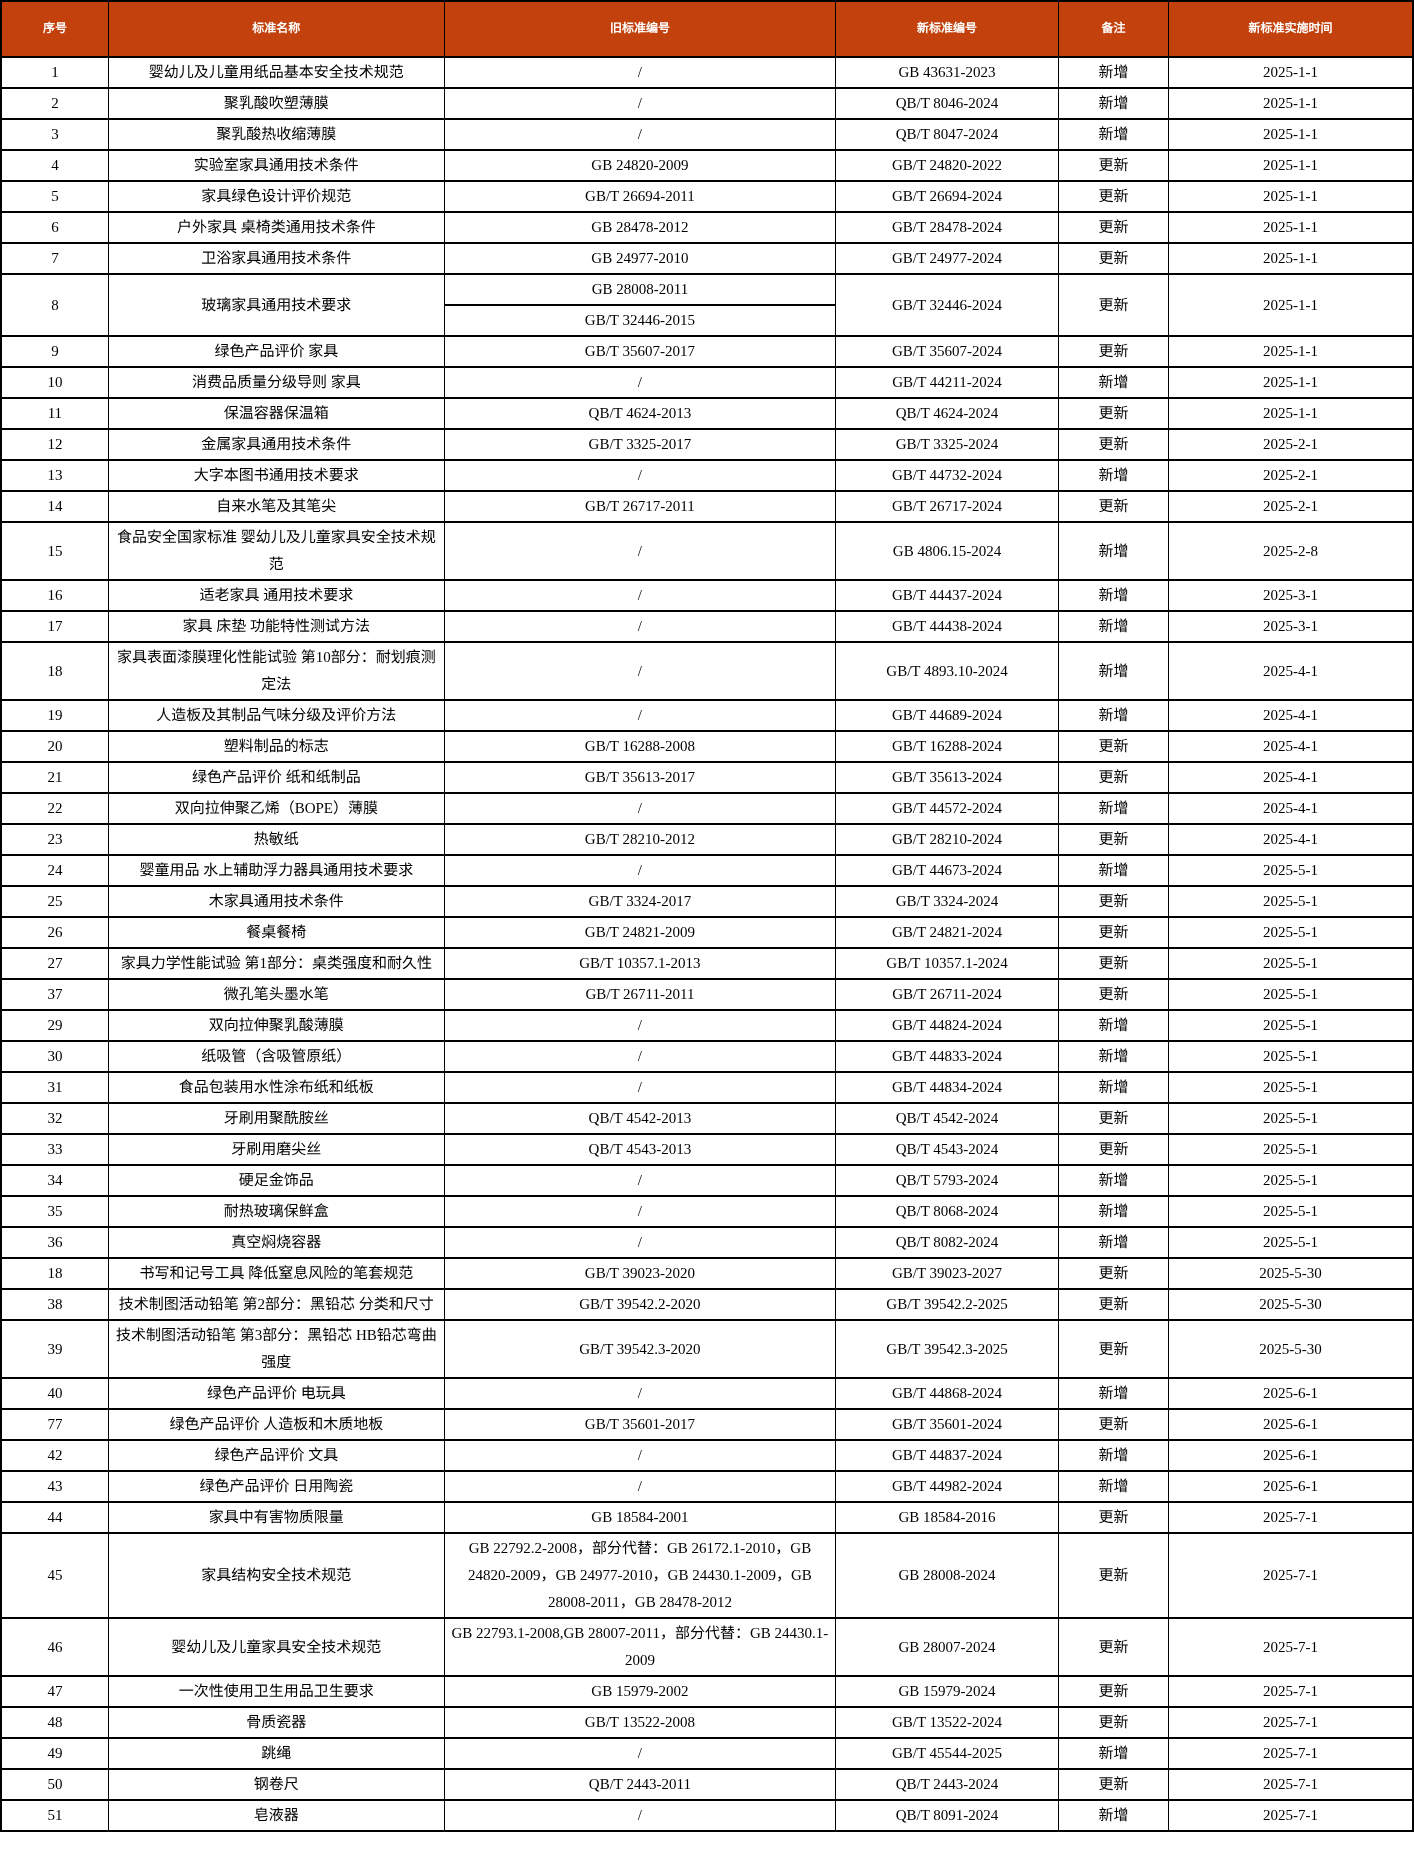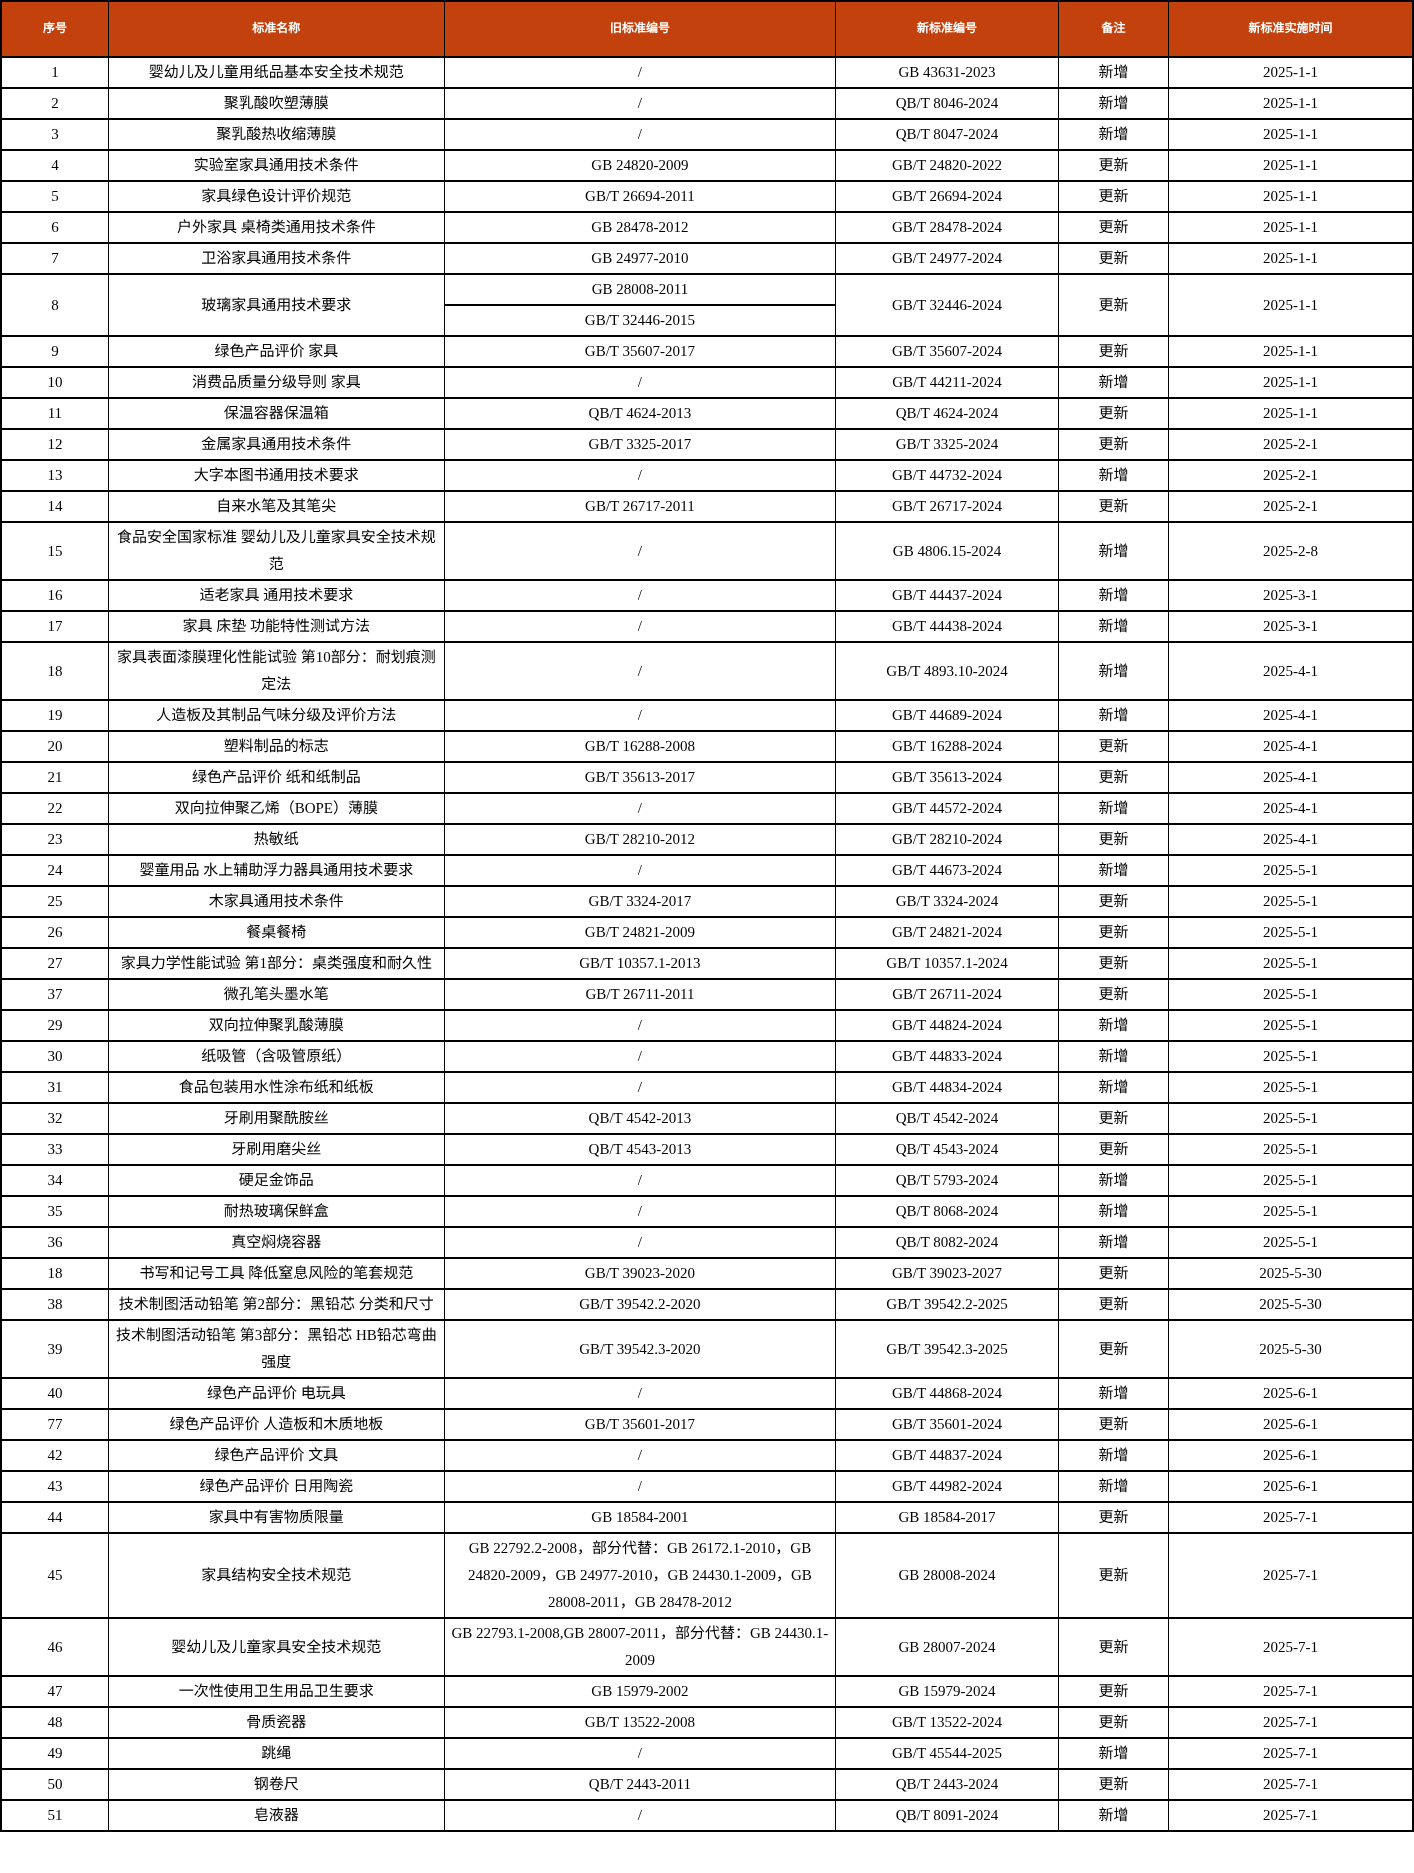--- a/index.html
+++ b/index.html
@@ -420,21 +420,21 @@
           <td class="col-name">绿色产品评价 日用陶瓷</td>
           <td class="col-old">/</td>
           <td class="col-new">GB/T 44982-2024</td>
           <td class="col-remark">新增</td>
           <td class="col-date">2025-6-1</td>
         </tr>
         <tr>
           <td class="col-num">44</td>
           <td class="col-name">家具中有害物质限量</td>
           <td class="col-old">GB 18584-2001</td>
-          <td class="col-new">GB 18584-2017</td>
+          <td class="col-new">GB 18584-2016</td>
           <td class="col-remark">更新</td>
           <td class="col-date">2025-7-1</td>
         </tr>
         <tr>
           <td class="col-num">45</td>
           <td class="col-name">家具结构安全技术规范</td>
           <td class="col-old">GB 22792.2-2008，部分代替：GB 26172.1-2010，GB 24820-2009，GB 24977-2010，GB 24430.1-2009，GB 28008-2011，GB 28478-2012</td>
           <td class="col-new">GB 28008-2024</td>
           <td class="col-remark">更新</td>
           <td class="col-date">2025-7-1</td>

